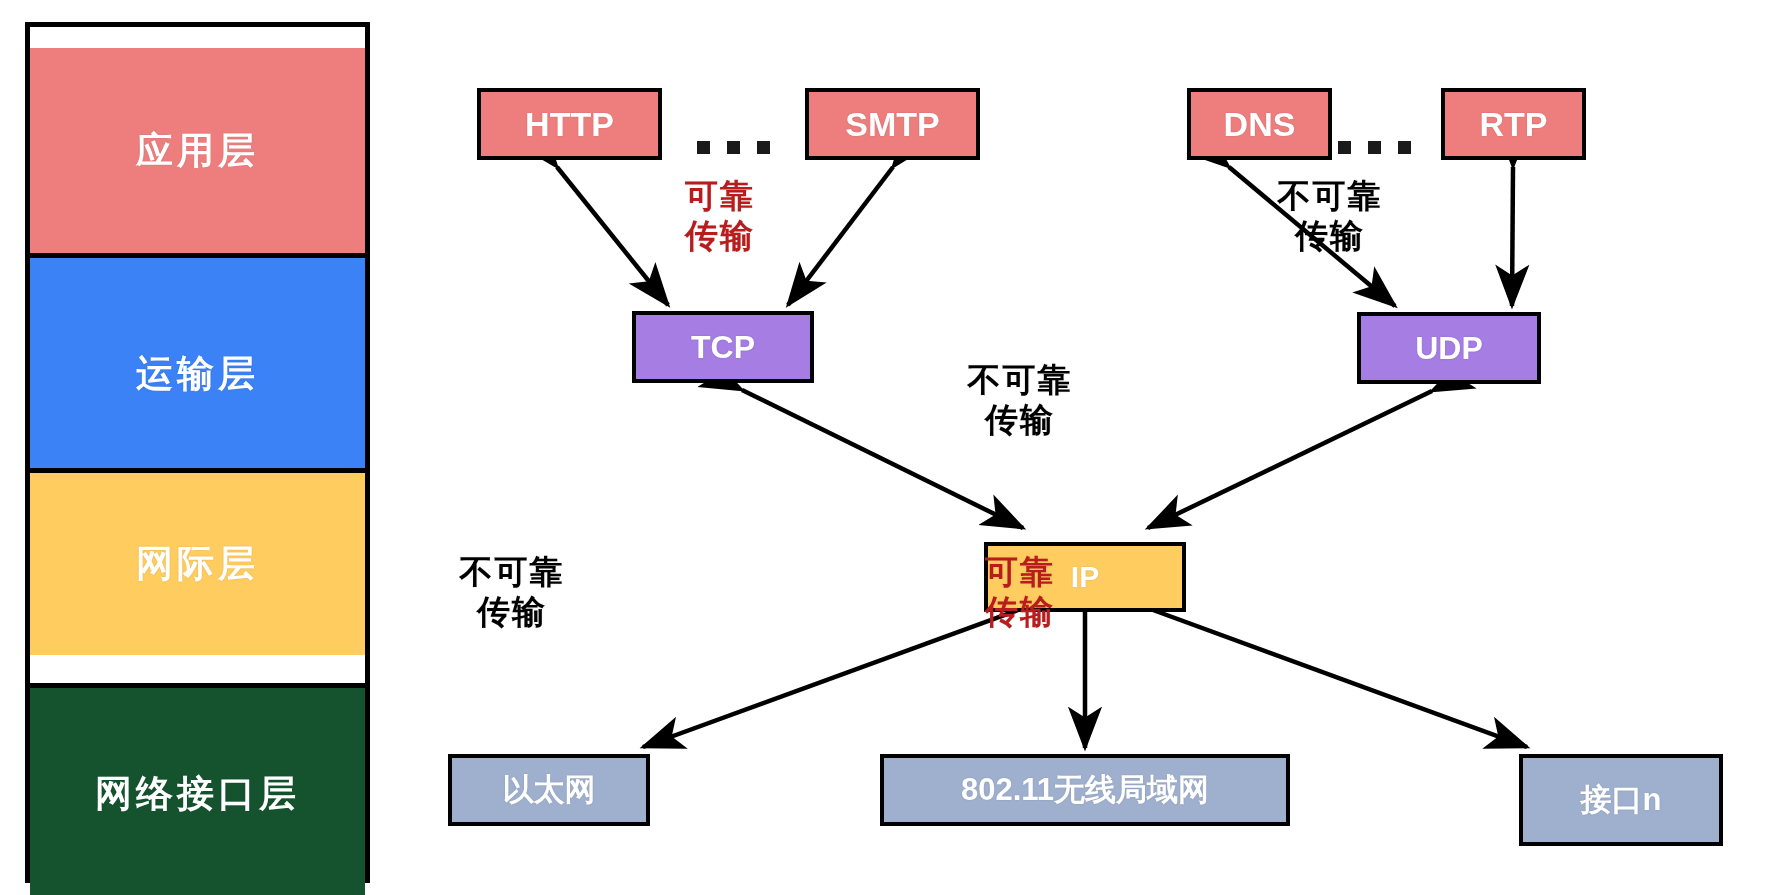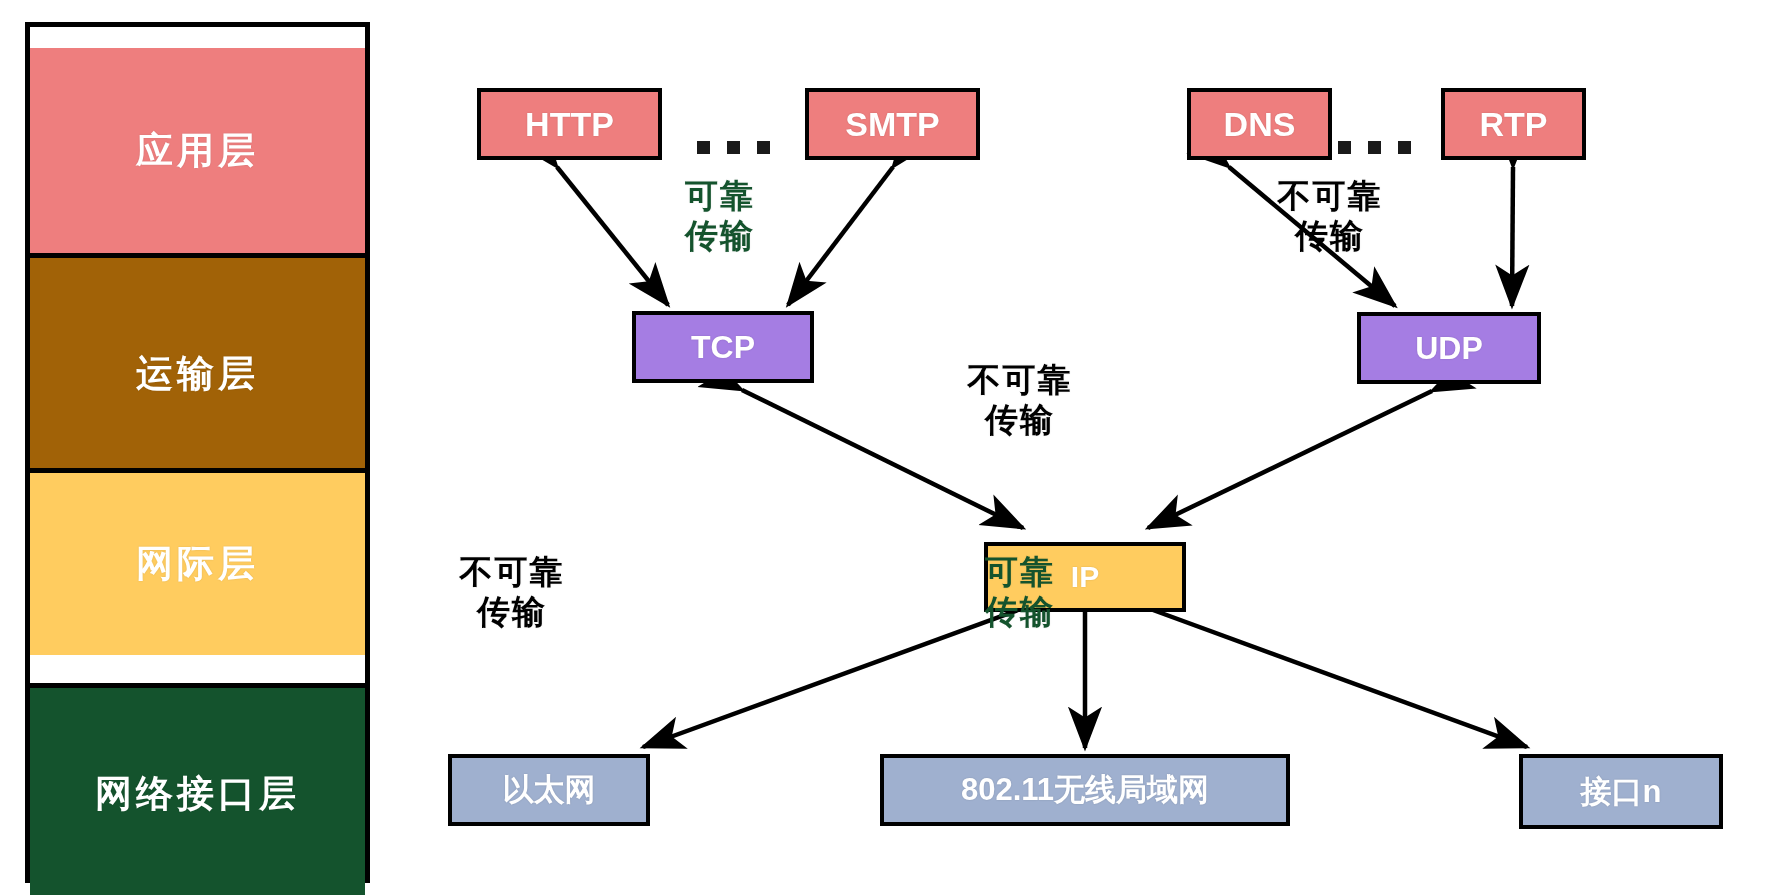--- a/index.html
+++ b/index.html
@@ -9,21 +9,21 @@
 
   
   .stack{position:absolute;left:25px;top:22px;width:345px;height:861px;
          border:5px solid #000;box-sizing:border-box;}
   .layer{position:absolute;left:0;width:100%;box-sizing:border-box;
          display:flex;align-items:center;justify-content:center;
          color:#ffffff;font-weight:bold;font-size:37px;letter-spacing:4px;
          text-shadow:0 0 2px rgba(0,0,0,.12);margin-top:21px;}
   .layer + .layer{border-top:5px solid #000;}
   .l1{top:0px;height:205px;background:#ee7e7e;}
-  .l2{top:205px;height:236px;background:#a16207;}
+  .l2{top:205px;height:236px;background:#3b82f6;}
   .l3{top:420px;height:187px;background:#ffcc5f;}
   .l4{top:635px;height:216px;background:#14532d;}
 
   
   .box{position:absolute;box-sizing:border-box;border:4px solid #000;
        display:flex;align-items:center;justify-content:center;
        color:#fff;font-weight:bold;text-shadow:0 0 2px rgba(0,0,0,.15);}
   .app{background:#ee7e7e;font-size:34px;}
   .tr{background:#a57de3;font-size:32px;}
   .net{background:#ffcc5f;font-size:30px;}
@@ -31,33 +31,33 @@
 
   #b-http {left:449px; top:88px;  width:185px; height:72px;margin-left:28px;}
   #b-smtp {left:805px; top:88px;  width:175px; height:72px;}
   #b-dns  {left:1157px;top:88px;  width:145px; height:72px;margin-left:30px;}
   #b-rtp  {left:1441px;top:88px;  width:145px; height:72px;}
   #b-tcp  {left:632px; top:311px; width:182px; height:72px;}
   #b-udp  {left:1357px;top:312px; width:184px; height:72px;}
   #b-ip   {left:984px; top:534px; width:202px; height:70px;margin-top:8px;}
   #b-eth  {left:448px; top:754px; width:202px; height:72px;}
   #b-wlan {left:880px; top:754px; width:410px; height:72px;}
-  #b-ifn  {left:1519px;top:754px; width:204px; height:75px;}
+  #b-ifn  {left:1519px;top:754px; width:204px; height:92px;}
 
   
   .dots{position:absolute;display:flex;gap:17px;align-items:center;}
   .dots i{display:block;width:13px;height:13px;background:#1a1a1a;}
   #dots-left {left:697px; top:141px;}
   #dots-right{left:1338px;top:141px;}
 
   
   .lbl{position:absolute;text-align:center;font-weight:bold;
        font-size:33px;line-height:1.22;letter-spacing:2px;
        text-shadow:0 0 2px rgba(0,0,0,.10);white-space:pre-line;}
-  .green{color:#14532d;}
+  .green{color:#b91c1c;}
   .blue{color:#000000;}
   #lbl-tcp  {left:600px;  top:176px; width:240px;}
   #lbl-udp  {left:1210px; top:176px; width:240px;}
   #lbl-ip   {left:900px;  top:360px; width:240px;}
   #lbl-eth  {left:392px;  top:552px; width:240px;}
   #lbl-wlan {left:905px;  top:552px; width:230px;}
 
   svg.arrows{position:absolute;left:0;top:0;width:1770px;height:895px;
              pointer-events:none;}
 </style>

